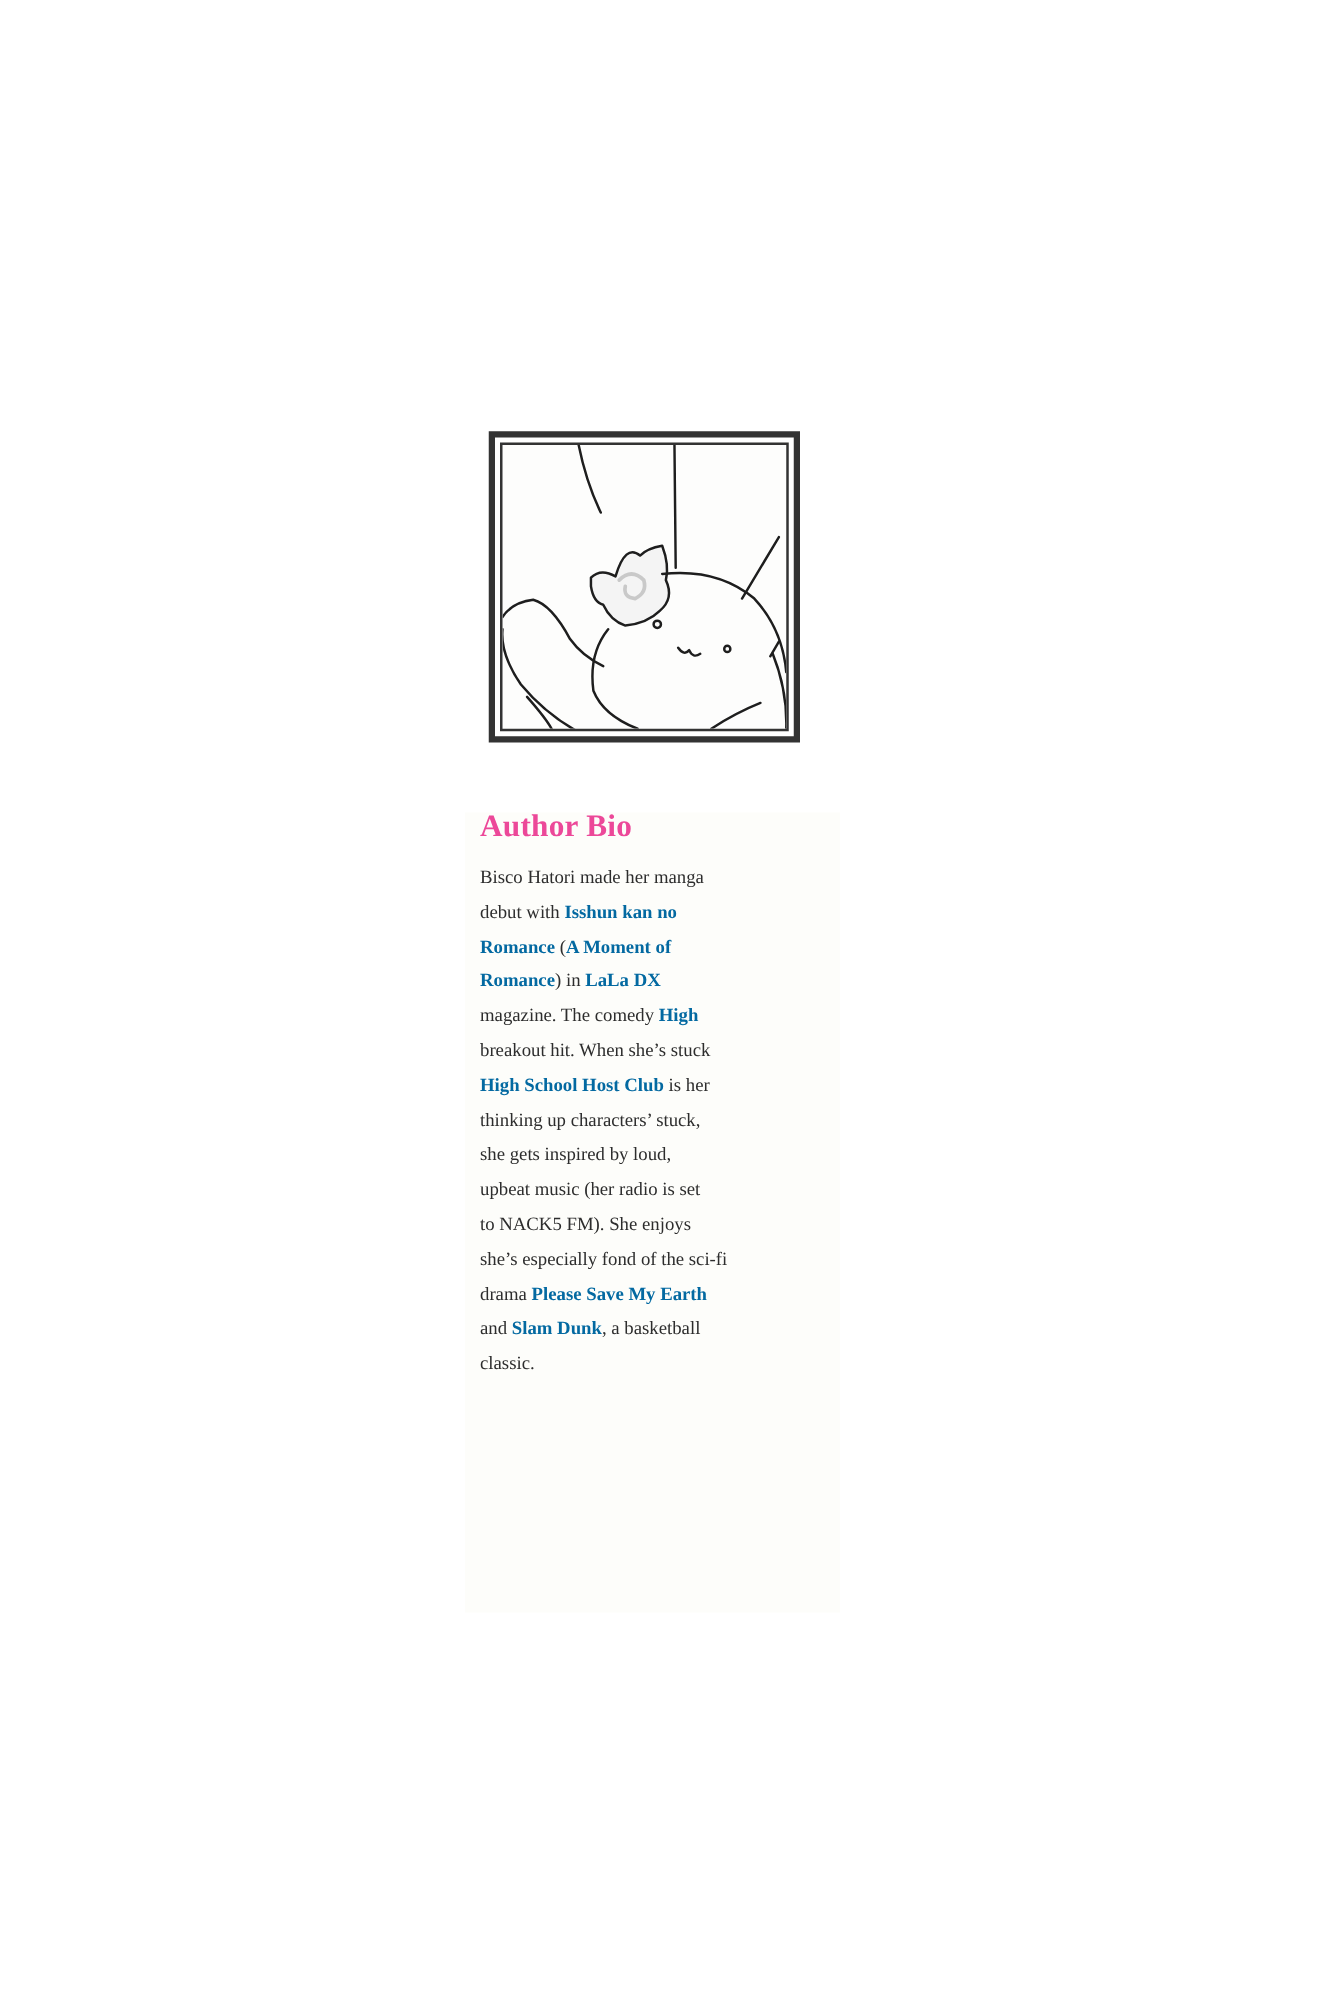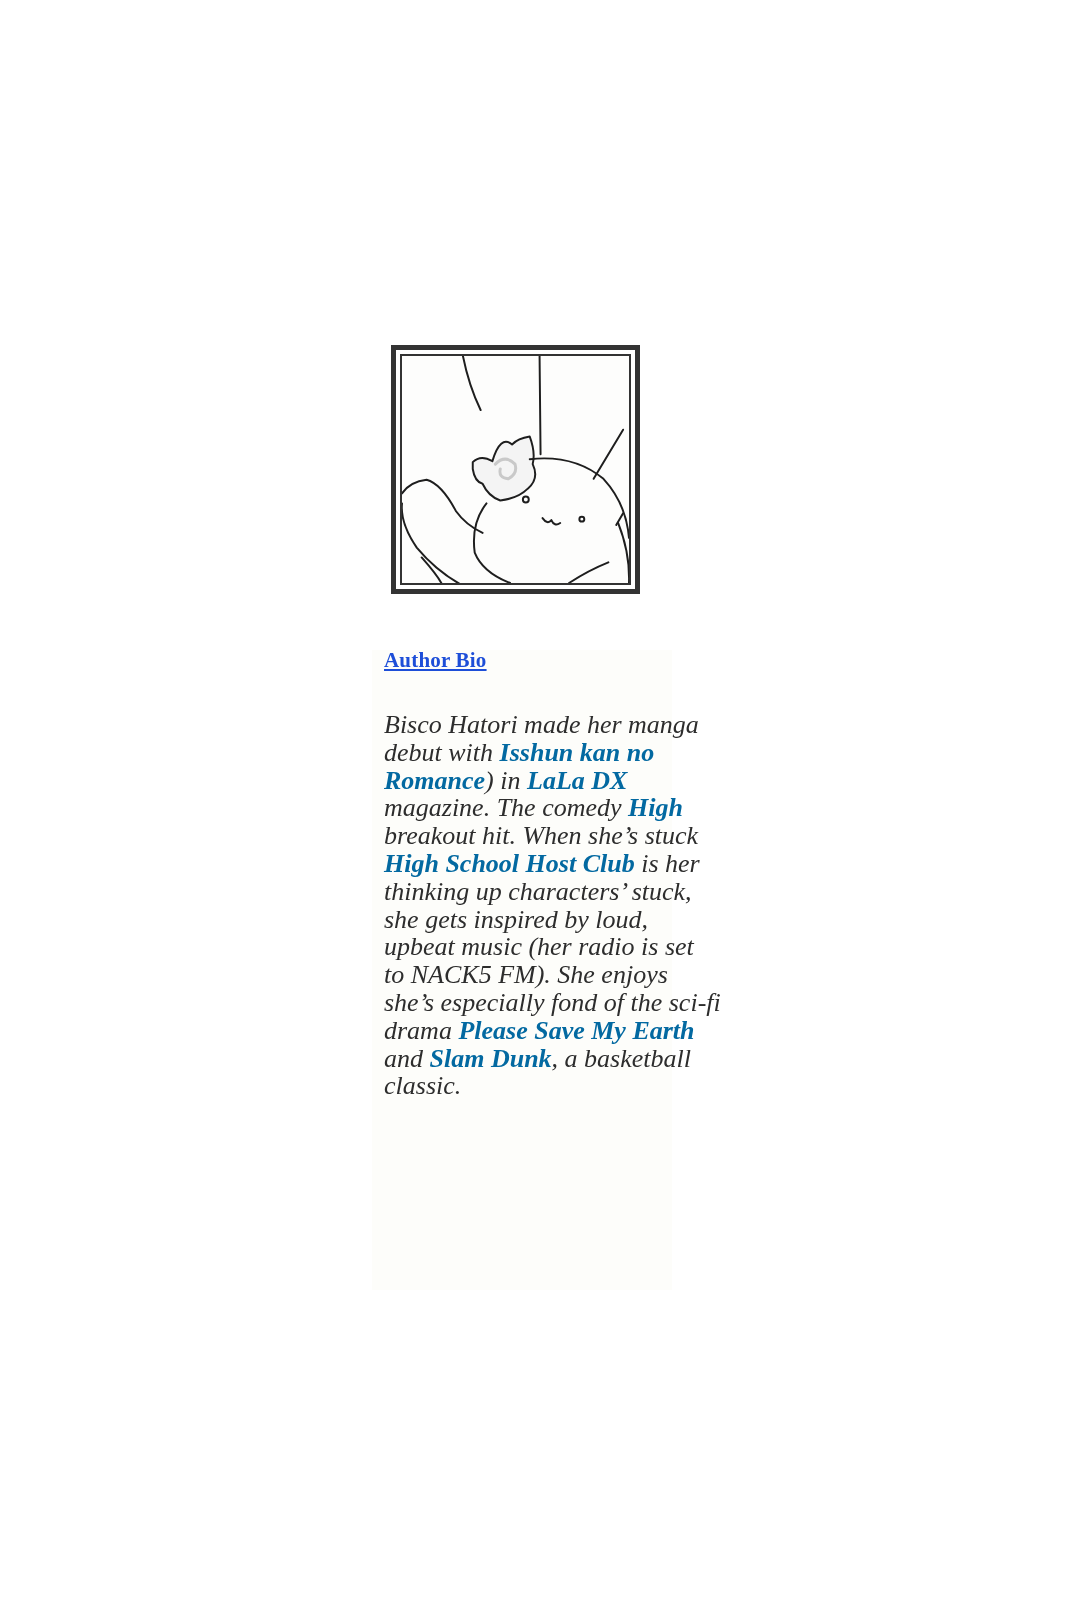--- a/index.html
+++ b/index.html
@@ -30,35 +30,33 @@
     .bio-panel {
       position: absolute;
       left: 372px; top: 650px;
       width: 300px; height: 640px;
       background: #fdfdfa;
     }
     .bio-title {
       position: absolute;
       left: 384px; top: 648px;
       margin: 0;
-      font-size: 21px;
+      font-size: 25px;
       font-weight: bold;
-      color: #1d4ed8;
+      color: #ec4899;
       letter-spacing: 0.2px;
-      text-decoration: underline;
     }
     .bio-text {
       position: absolute;
-      left: 384px; top: 711px;
+      left: 384px; top: 689px;
       width: 300px;
       margin: 0;
-      font-size: 26px;
+      font-size: 15px;
       line-height: 27.8px;
       color: #2d2d2d;
-      font-style: italic;
     }
     .bio-text .line { display: block; white-space: nowrap; }
     .bio-text b { font-weight: bold; color: #0369a1; }
   </style>
 </head>
 <body>
 
 <div class="portrait-frame">
   <div class="portrait-inner" title="Author self-portrait illustration: round blob creature with a flower, raising a paw">
     <svg viewBox="0 0 231 231" xmlns="http://www.w3.org/2000/svg" fill="none" stroke="#1e1e1e" stroke-width="2" stroke-linecap="round" stroke-linejoin="round">
@@ -89,20 +87,21 @@
   </div>
 </div>
 
 <div class="bio-panel"></div>
 
 <h2 class="bio-title">Author Bio</h2>
 
 <p class="bio-text" id="bio-text">
     <span class="line"><span>Bisco Hatori made her manga</span></span>
     <span class="line"><span>debut with </span><b>Isshun kan no</b></span>
+    <span class="line"><b>Romance</b><span> (</span><b>A Moment of</b></span>
     <span class="line"><b>Romance</b><span>) in </span><b>LaLa DX</b></span>
     <span class="line"><span>magazine. The comedy </span><b>High</b></span>
     <span class="line"><span>breakout hit. When she’s stuck</span></span>
     <span class="line"><b>High School Host Club</b><span> is her</span></span>
     <span class="line"><span>thinking up characters’ stuck,</span></span>
     <span class="line"><span>she gets inspired by loud,</span></span>
     <span class="line"><span>upbeat music (her radio is set</span></span>
     <span class="line"><span>to NACK5 FM). She enjoys</span></span>
     <span class="line"><span>she’s especially fond of the sci-fi</span></span>
     <span class="line"><span>drama </span><b>Please Save My Earth</b></span>

